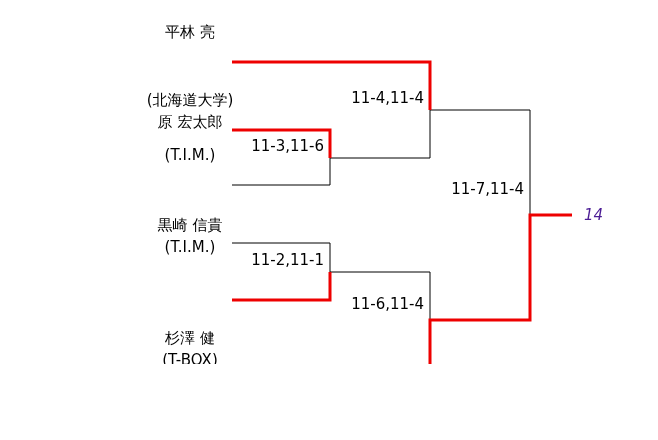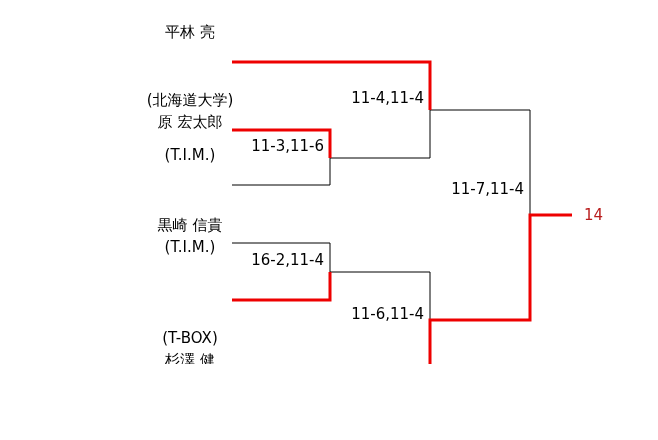--- a/index.html
+++ b/index.html
@@ -27,21 +27,22 @@
     width: 110px;
     text-align: right;
     font-size: 15px;
     line-height: 18px;
     white-space: nowrap;
   }
   .champion {
     position: absolute;
     font-size: 15px;
     line-height: 18px;
-    color: #b91c1c;
+    color: #4c1d95;
+    font-style: italic;
   }
 </style>
 </head>
 <body>
 
 <div class="stage">
 
   <svg class="lines" width="658" height="440" viewBox="0 0 658 440">
 
     <polyline points="232,185 330,185 330,158" fill="none" stroke-width="1" stroke="#000000"></polyline>
@@ -64,25 +65,25 @@
     <div>原 宏太郎</div>
   </div>
   <div class="player" style="top:144px">
     <div>(T.I.M.)</div>
   </div>
   <div class="player" style="top:214px">
     <div>黒崎 信貴</div>
     <div>(T.I.M.)</div>
   </div>
   <div class="player" style="top:327px">
+    <div>杉澤 健</div>
     <div>(T-BOX)</div>
-    <div>杉澤 健</div>
   </div>
 
   <div class="score" style="left:214px; top:137px">11-3,11-6</div>
   <div class="score" style="left:314px; top:89px">11-4,11-4</div>
-  <div class="score" style="left:214px; top:251px">16-2,11-4</div>
-  <div class="score" style="left:314px; top:305px">11-6,11-4</div>
+  <div class="score" style="left:214px; top:251px">11-2,11-1</div>
+  <div class="score" style="left:314px; top:295px">11-6,11-4</div>
   <div class="score" style="left:414px; top:180px">11-7,11-4</div>
 
   <div class="champion" style="left:584px; top:206px">14</div>
 
 </div>
 
 </body></html>

